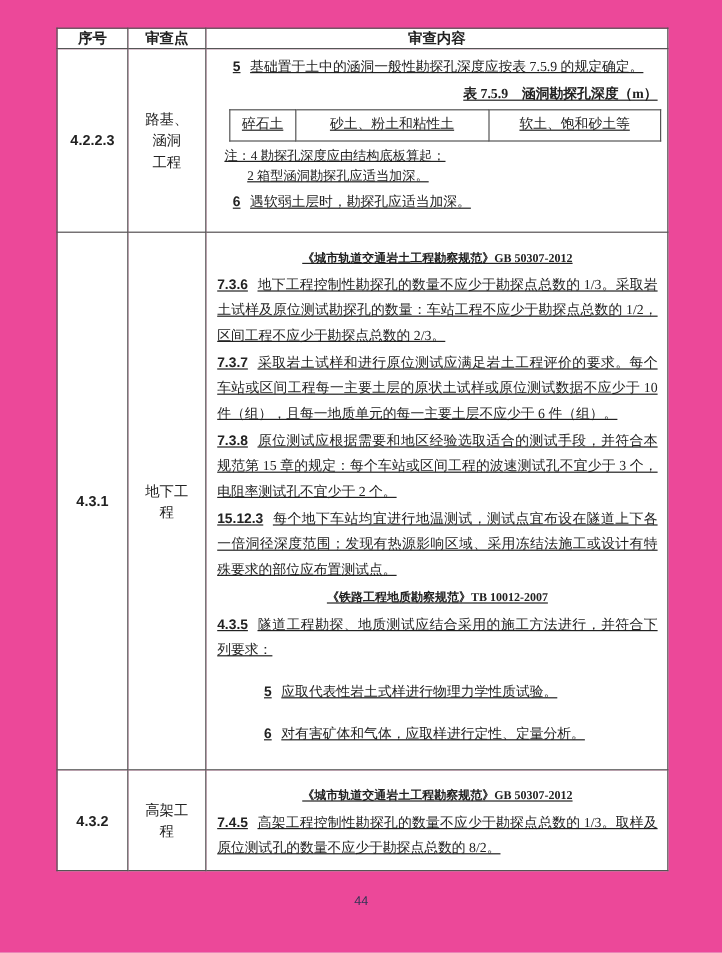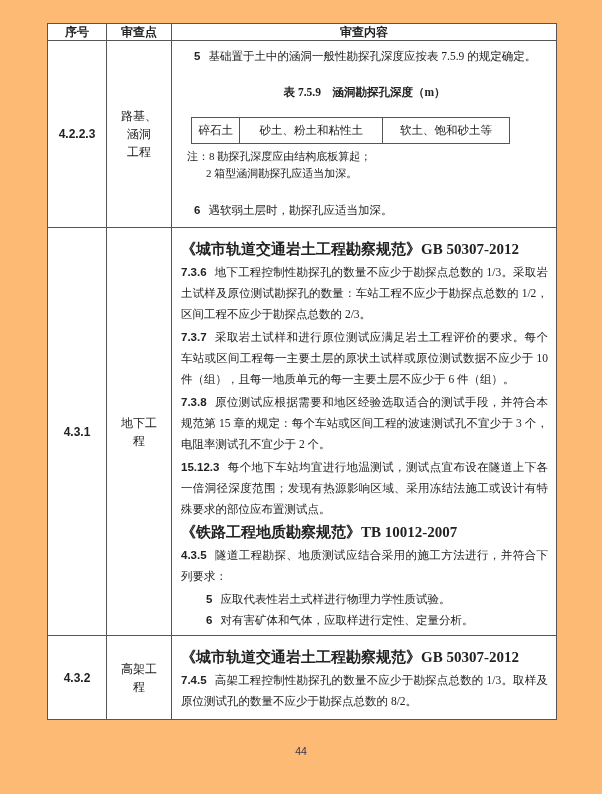--- a/index.html
+++ b/index.html
@@ -1,19 +1,19 @@
 <!DOCTYPE html>
 <html lang="zh"><head>
 <meta charset="utf-8">
 <style>
   html,body{margin:0;padding:0;background:#e8e8e8;}
   .page{
     position:relative;
     width:602px;height:794px;
-    background:#fdba74;
+    background:#ec4899;
     font-family:"Liberation Serif","DejaVu Serif",serif;
     color:#222222;
     overflow:hidden;
   }
   table.main{
     position:absolute;left:47px;top:23px;
     width:509px;
     border-collapse:collapse;
     table-layout:fixed;
   }
@@ -34,61 +34,62 @@
   }
   td.pointcell{
     text-align:center;vertical-align:middle;
     font-size:12px;line-height:18px;padding:0 14px;
   }
   td.contentcell{
     vertical-align:top;
     padding:5px 8px 4px 9px;
     font-size:11.5px;line-height:21px;
     text-align:justify;
+    text-decoration:underline;
   }
   td.contentcell.padlg{padding-top:11px;}
   tr.r1{height:153px;}
   tr.r2{height:48px;}
   tr.r3{height:381px;}
   tr.r4{height:84px;}
   .para{margin:0 0 2px 0;}
   .indent1{padding-left:13px;}
-  .subpara{padding-left:25px;margin:0;}
+  .subpara{padding-left:25px;margin:14px;}
   .mark{
     font-weight:bold;
     font-family:"Liberation Sans","DejaVu Sans",sans-serif;
     padding-right:8px;
   }
   .caption{
-    text-align:center;font-weight:bold;
-    line-height:20px;margin:15px;
+    text-align:right;font-weight:bold;
+    line-height:20px;margin:0;
     font-size:11.5px;
   }
   table.inner{
     border-collapse:collapse;
-    width:319px;
+    width:360px;
     margin:2px auto 4px 10px;
   }
   table.inner td{
     border:1px solid #555555;
     text-align:center;font-size:11.5px;
     padding:0;
   }
   table.inner tr.ihead td{height:25px;}
   table.inner tr.ival td{height:19px;}
   .note{
     font-size:11px;line-height:17px;
     padding-left:6px;margin:0;
     text-align:left;
   }
   .note.n2{padding-left:25px;}
-  .mt{margin-top:18px;}
+  .mt{margin-top:3px;}
   .heading{
-    text-align:left;font-weight:bold;
-    font-size:15px;line-height:21px;
+    text-align:center;font-weight:bold;
+    font-size:10px;line-height:21px;
     margin:0 0 2px 0;
   }
   .pageno{
     position:absolute;left:0;right:0;top:745px;
     text-align:center;
     font-size:10.5px;color:#333355;
     font-family:"Liberation Sans","DejaVu Sans",sans-serif;
   }
 </style>
 </head>
@@ -122,21 +123,21 @@
           <div class="caption">表 7.5.9　涵洞勘探孔深度（m）</div>
           <table class="inner">
             <tbody>
               <tr class="ihead">
                 <td>碎石土</td>
                 <td>砂土、粉土和粘性土</td>
                 <td>软土、饱和砂土等</td>
               </tr>
             </tbody>
           </table>
-          <div class="note">注：8 勘探孔深度应由结构底板算起；</div>
+          <div class="note">注：4 勘探孔深度应由结构底板算起；</div>
           <div class="note n2">2 箱型涵洞勘探孔应适当加深。</div>
           <p class="para indent1 mt"><span class="mark">6</span><span>遇软弱土层时，勘探孔应适当加深。</span></p>
         </td>
       </tr>
 
 
       <tr class="r3">
         <td class="idcell">4.3.1</td>
         <td class="pointcell">
           <div>地下工程</div>

